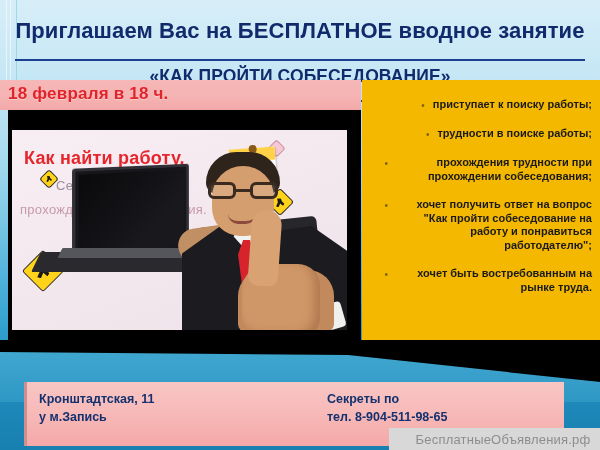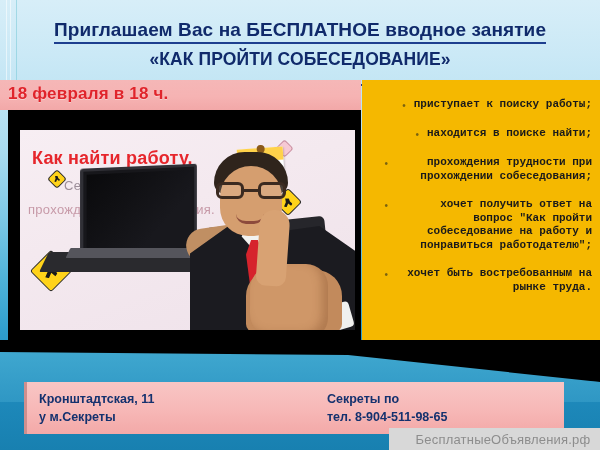--- a/index.html
+++ b/index.html
@@ -27,22 +27,22 @@
   .seam.s3 { left:16px; background:rgba(120,200,215,.55); }
 
   
   .header {
     position:absolute; left:0; top:18px; width:600px;
     text-align:center; line-height:1.22;
     color:#102a6b;
     font-weight:bold;
     letter-spacing:.1px;
   }
-  .header .l1 { font-size:19px; display:inline-block;
-                border-bottom:2px solid #1d3f8f; padding-bottom:1px; }
+  .header .l1 { font-size:22px; display:inline-block;
+                border-bottom:2px solid #1d3f8f; padding-bottom:14px; }
   .header .l2 { font-size:17.5px; display:inline-block; margin-top:5px;
                 border-bottom:2px solid #1d3f8f; padding-bottom:13px; }
 
   
   .datebar {
     position:absolute; left:0; top:80px; width:361px; height:30px;
     background:linear-gradient(180deg,#f5b7b7 0%, #f6b3b3 55%, #f2a8a8 100%);
   }
   .datebar .txt {
     position:absolute; left:8px; top:4px;
@@ -50,21 +50,21 @@
     text-shadow:0 1px 0 rgba(255,255,255,.35);
     letter-spacing:.2px;
   }
 
   
   .photoframe {
     position:absolute; left:8px; top:110px; width:353px; height:242px;
     background:#000;
   }
   .photo {
-    position:absolute; left:12px; top:20px; width:335px; height:200px;
+    position:absolute; left:4px; top:20px; width:335px; height:200px;
     background:linear-gradient(160deg,#f7eef3 0%, #f4e9ef 40%, #efe2ea 100%);
     overflow:hidden;
   }
   .photo-title {
     position:absolute; left:12px; top:18px;
     font-size:18px; font-weight:bold; color:#e6262c;
     letter-spacing:.2px;
   }
   .photo-sub1 {
     position:absolute; left:44px; top:48px;
@@ -226,38 +226,38 @@
   .yitem {
     display:flex; align-items:flex-start; justify-content:flex-end;
     margin-bottom:15px;
   }
   .yitem .bul {
     flex:0 0 auto; color:#7a6310; font-size:10px;
     line-height:13px; margin-right:8px; margin-top:1px;
   }
   .yitem .ytxt {
     text-align:right; font-size:11px; font-weight:bold;
-    line-height:13.5px; max-width:196px;font-family:Liberation Mono, monospace;
+    line-height:13.5px; max-width:196px;
   }
 
   
   .blackband {
     position:absolute; left:0; top:340px; width:600px; height:58px;
     background:#000;
     clip-path:polygon(0 0, 600px 0, 600px 42px, 0 16px);
   }
   .tealwedge {
     position:absolute; left:0; top:352px; width:600px; height:50px;
     background:linear-gradient(180deg,#3fa7cf 0%, #2f97c4 100%);
     clip-path:polygon(0 0, 348px 3px, 600px 30px, 600px 50px, 0 50px);
   }
 
   
   .contact {
-    position:absolute; left:24px; top:382px; width:540px; height:52px;
+    position:absolute; left:24px; top:382px; width:540px; height:64px;
     background:linear-gradient(180deg,#f8c6c4 0%, #f7b9b8 50%, #f3a9a8 100%);
     border-left:3px solid #cf8f8e;
   }
   .contact .col {
     position:absolute; color:#14316e; font-size:12.5px; font-weight:bold;
     line-height:18px;
   }
   .contact .left  { left:12px;  top:8px; }
   .contact .right { left:300px; top:8px; }
 
@@ -347,21 +347,21 @@
   </div>
 
   <div class="ypanel">
     <div class="ylist">
       <div class="yitem">
         <span class="bul">•</span>
         <span class="ytxt">приступает к поиску работы;</span>
       </div>
       <div class="yitem">
         <span class="bul">•</span>
-        <span class="ytxt">находится в поиске найти;</span>
+        <span class="ytxt">трудности в поиске работы;</span>
       </div>
       <div class="yitem">
         <span class="bul">•</span>
         <span class="ytxt">прохождения трудности при прохождении собеседования;</span>
       </div>
       <div class="yitem">
         <span class="bul">•</span>
         <span class="ytxt">хочет получить  ответ на вопрос "Как пройти собеседование на работу и понравиться работодателю";</span>
       </div>
       <div class="yitem">
@@ -370,21 +370,21 @@
       </div>
     </div>
   </div>
 
   <div class="blackband"></div>
   <div class="tealwedge"></div>
 
   <div class="contact">
     <div class="col left">
       <div>Кронштадтская, 11</div>
-      <div>у м.Секреты</div>
+      <div>у м.Запись</div>
     </div>
     <div class="col right">
       <div>Секреты по</div>
       <div>тел. 8-904-511-98-65</div>
     </div>
   </div>
 
   <div class="watermark">
     <span>БесплатныеОбъявления.рф</span>
   </div>

